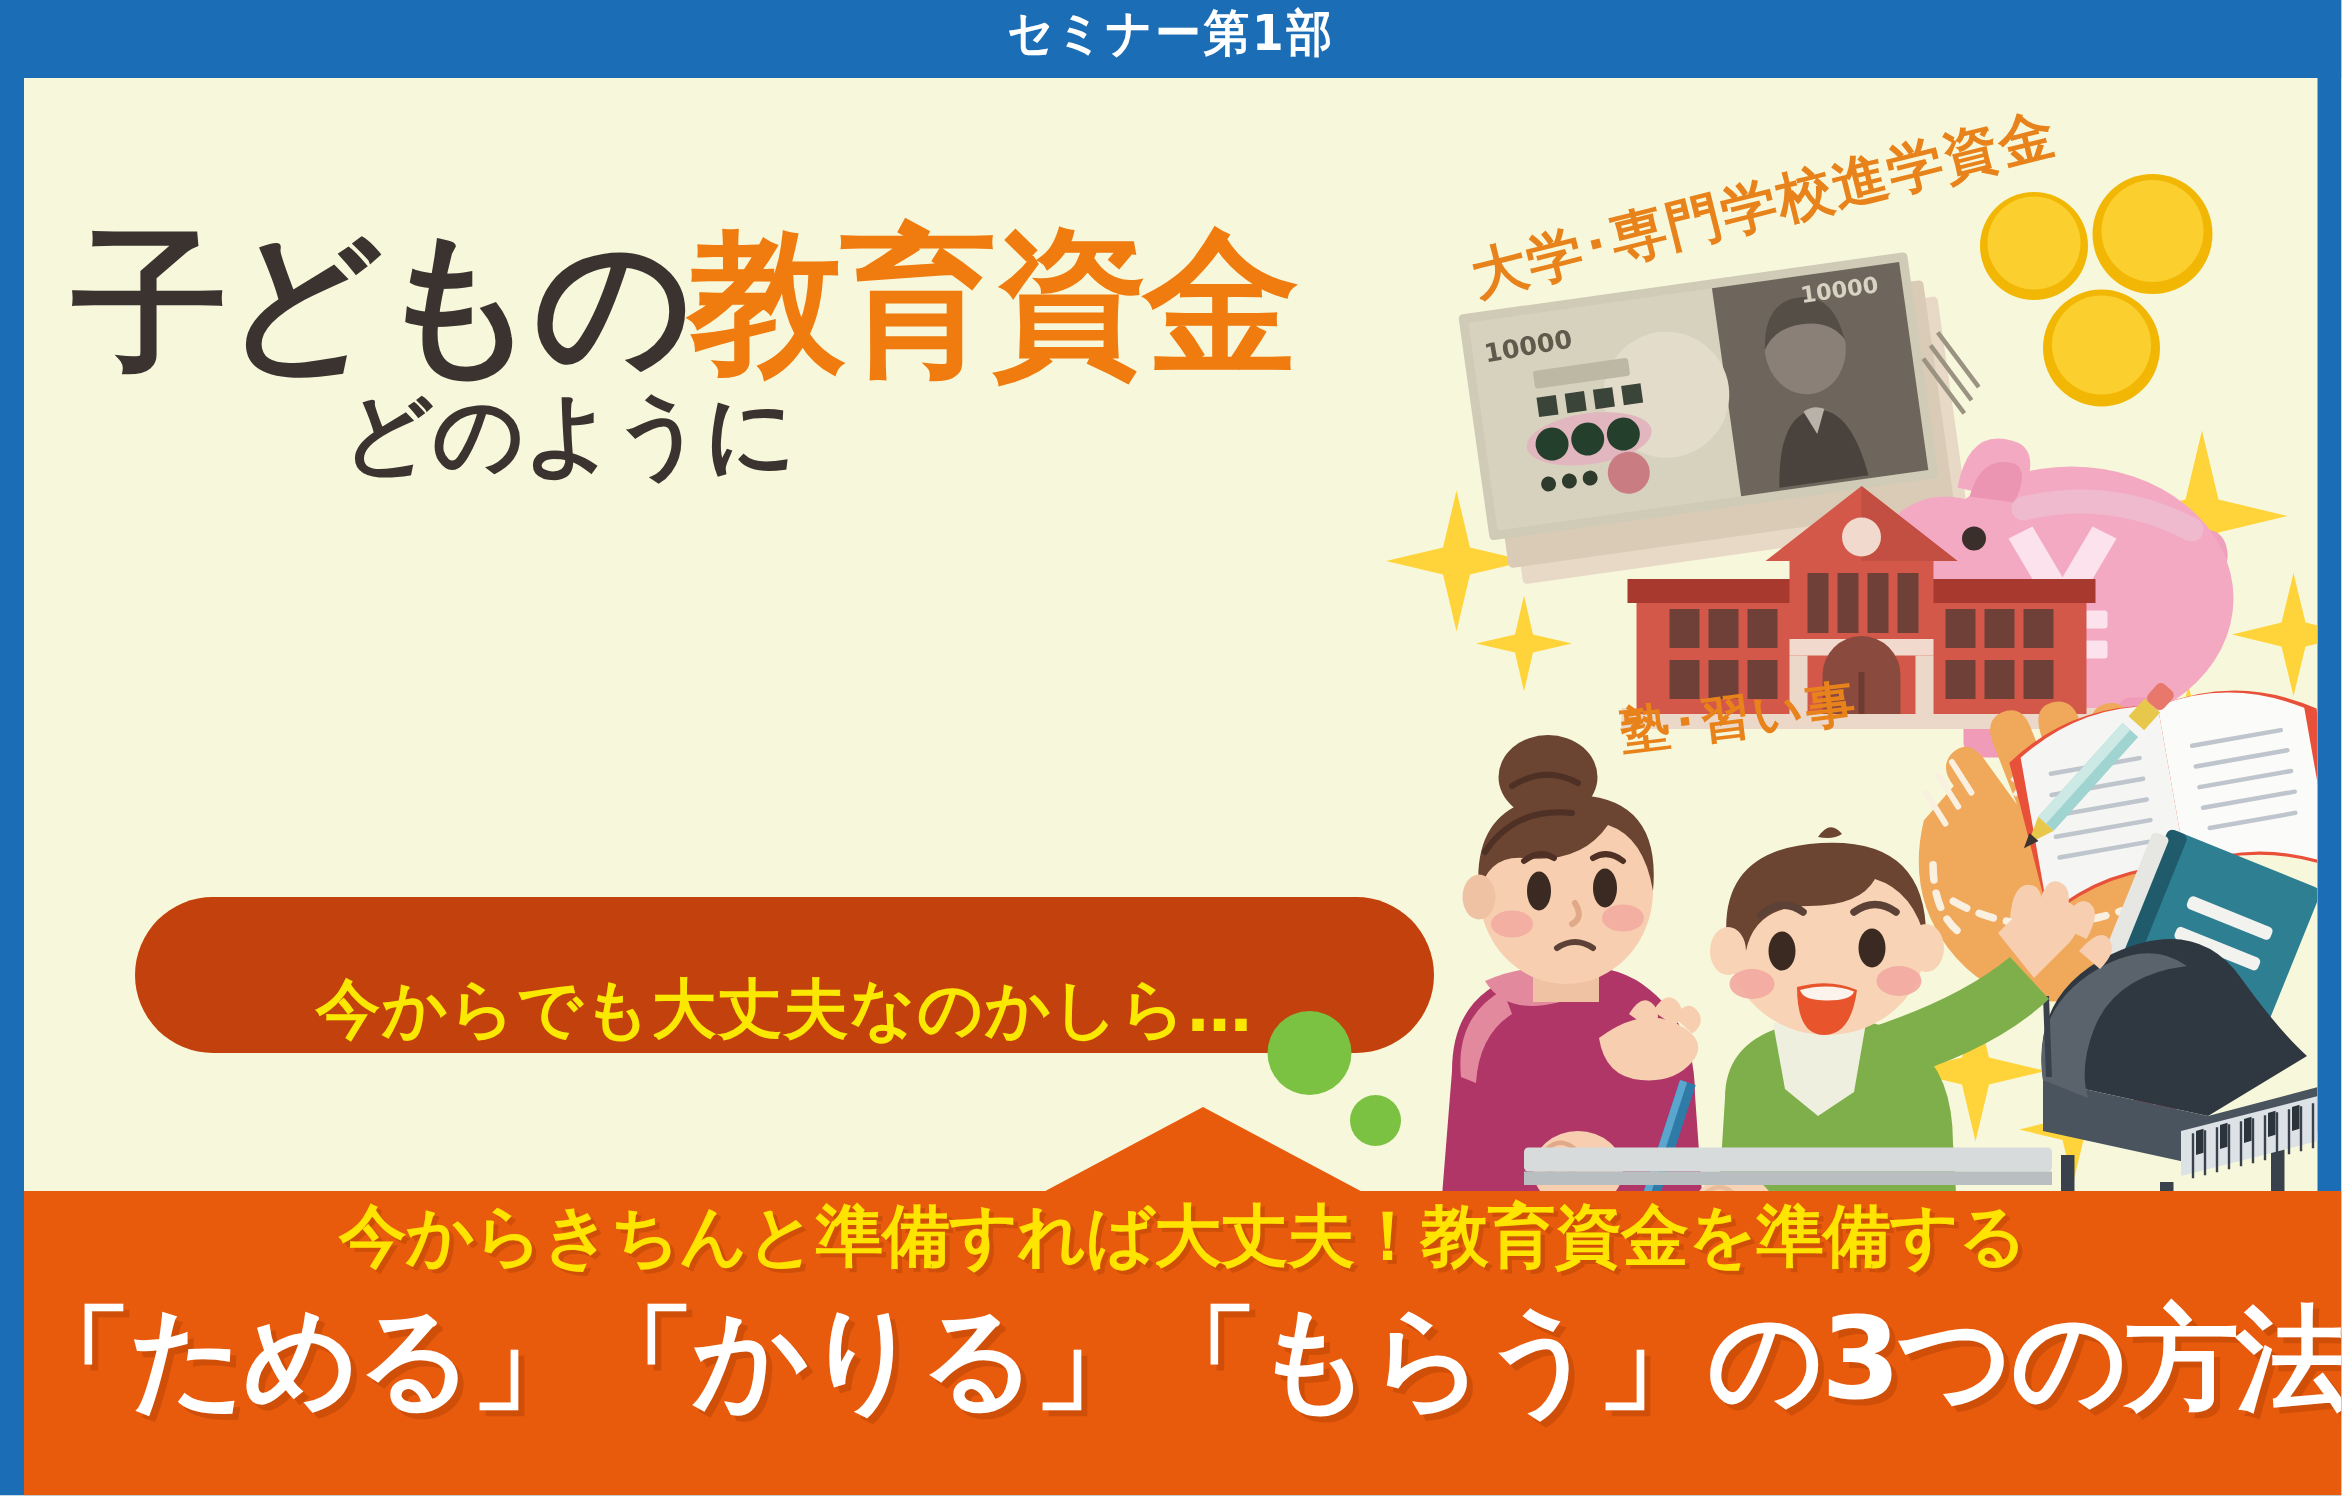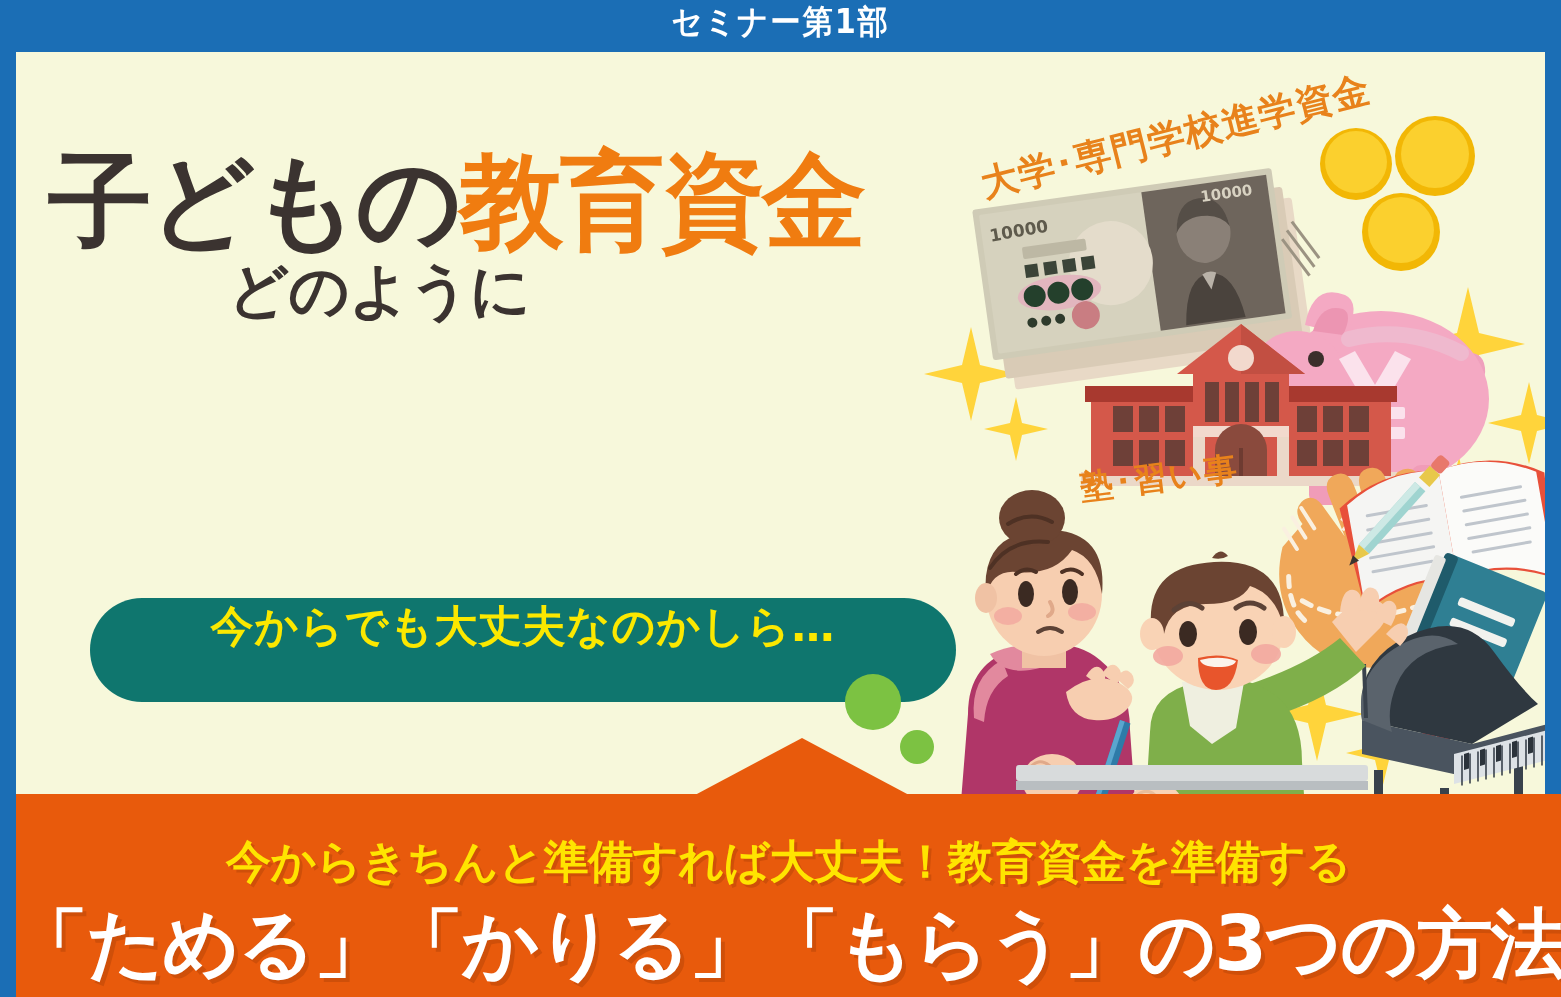--- a/index.html
+++ b/index.html
@@ -50,23 +50,23 @@
   .hl2{font-size:60px;letter-spacing:-1px;margin-left:180px;margin-top:4px;}
   .hl3{font-size:96px;letter-spacing:-2px;margin-top:4px;}
   .accent-orange{color:#F07C10;}
   .accent-orange2{color:#EE9229;}
 
   
   .bubble-wrap{position:absolute;left:74px;top:546px;z-index:20;}
   .bubble{
     position:relative;
     width:866px;height:104px;
-    background:#0f766e;
+    background:#c2410c;
     border-radius:52px;
-    display:flex;align-items:flex-start;justify-content:center;
+    display:flex;align-items:flex-end;justify-content:center;
   }
   .bubble-text{
     color:#FBE800;
     font-family:"DejaVu Sans","Liberation Sans",sans-serif;
     font-weight:bold;font-size:43px;letter-spacing:1px;
     white-space:nowrap;
   }
   .bubble-tail{
     position:absolute;right:55px;bottom:-28px;
     width:56px;height:56px;border-radius:50%;
@@ -87,21 +87,21 @@
     border-bottom:57px solid #E85A0C;
     z-index:30;
   }
 
   
   .banner{
     position:absolute;left:16px;top:794px;
     width:1545px;height:203px;
     background:#E85A0C;
     display:flex;flex-direction:column;
-    align-items:center;justify-content:flex-end;
+    align-items:center;justify-content:flex-start;
     z-index:25;
   }
   .banner-line1{
     color:#FFE400;
     font-family:"DejaVu Sans","Liberation Sans",sans-serif;
     font-weight:bold;font-size:45px;letter-spacing:-0.5px;
     white-space:nowrap;
     text-shadow:3px 3px 0 rgba(120,40,0,.22);
   }
   .banner-line2{

